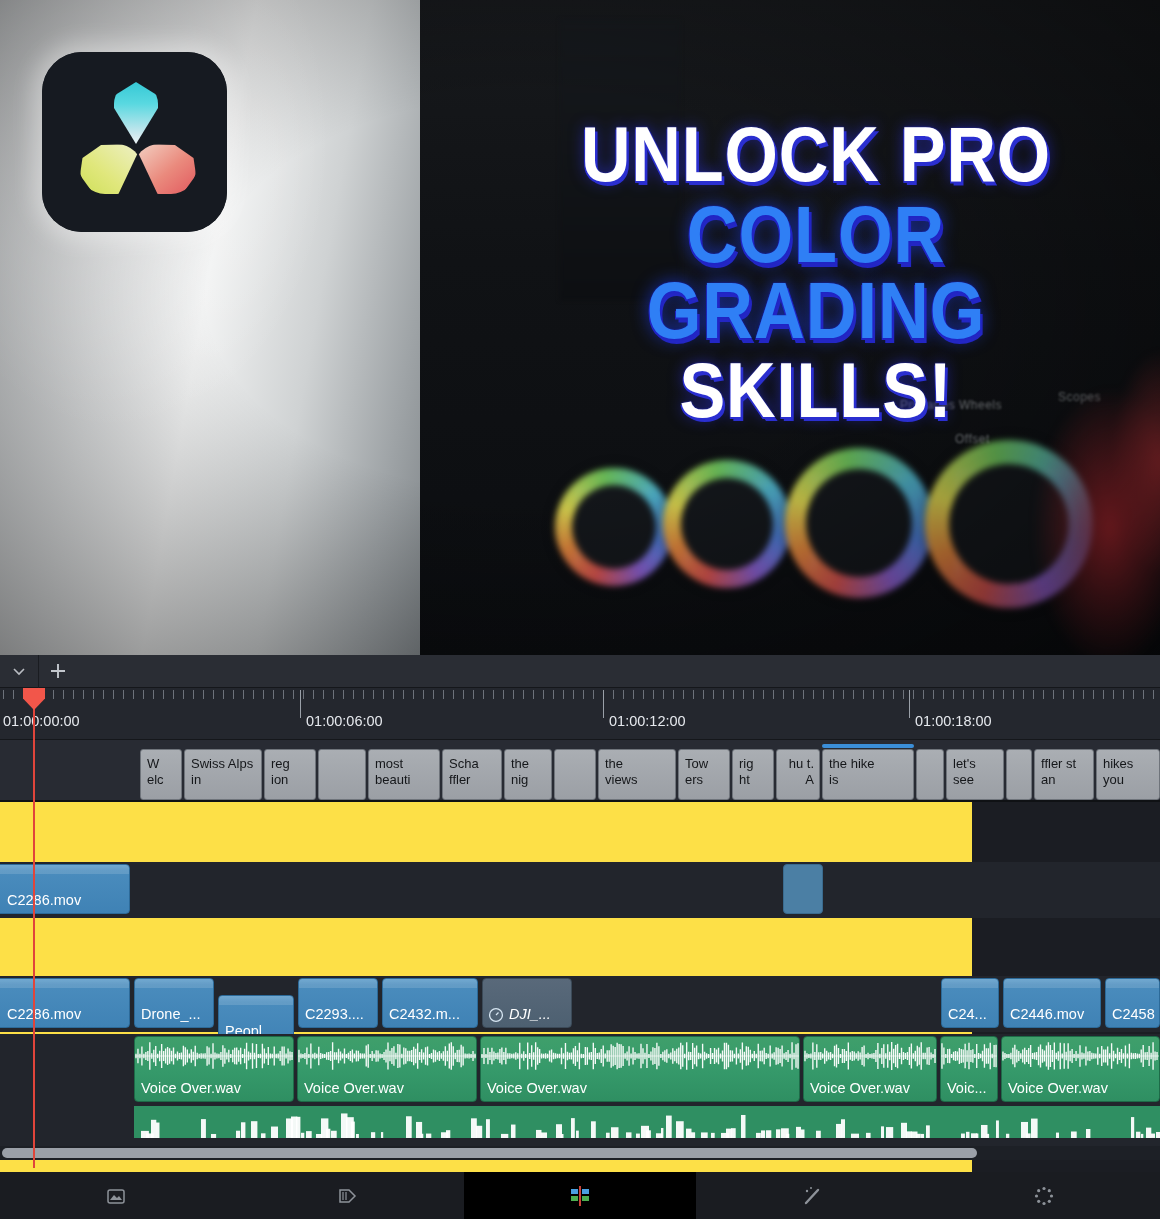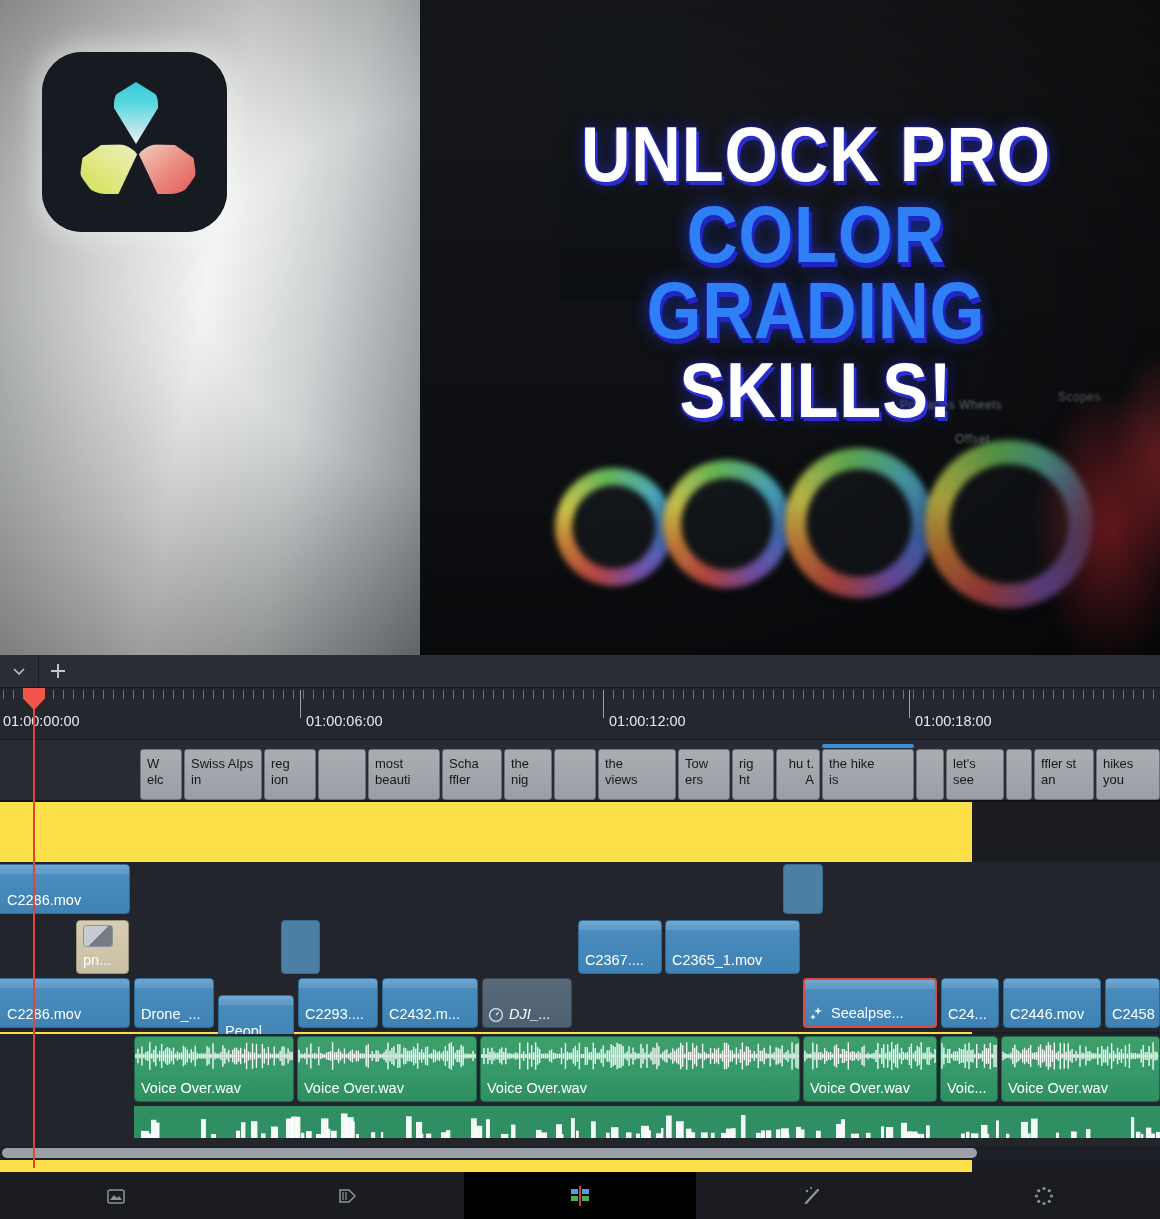--- a/index.html
+++ b/index.html
@@ -602,35 +602,20 @@
             <div class="topstrip"></div>
             <svg viewBox="0 0 16 16" width="16" height="16" class="fx-icon">
               <path d="M9 1 L10 4 L13 5 L10 6 L9 9 L8 6 L5 5 L8 4 Z" fill="#ffffff"></path>
               <path d="M4 8 L4.8 10.2 L7 11 L4.8 11.8 L4 14 L3.2 11.8 L1 11 L3.2 10.2 Z" fill="#ffffff"></path>
             </svg>
             <div class="clip-label" style="padding-left: 26px;">C2286.mov</div>
           </div>
           <div class="clip clip-plain" style="left: 783px; width: 40px; top: 2px; height: 50px;"></div>
         </div>
 
-      <div class="trk" id="trk-v1b" style="top:178px;height:58px;">
-          <div class="clip clip-text" style="left: 76px; width: 53px; top: 2px; height: 54px;">
-            <div class="thumb-box"></div>
-            <div class="clip-label" style="padding-left: 6px;">pn...</div>
-          </div>
-          <div class="clip clip-plain" style="left: 281px; width: 39px; top: 2px; height: 54px;"></div>
-          <div class="clip clip-video" style="left: 578px; width: 84px; top: 2px; height: 54px;">
-            <div class="topstrip"></div>
-            <div class="clip-label">C2367....</div>
-          </div>
-          <div class="clip clip-video" style="left: 665px; width: 135px; top: 2px; height: 54px;">
-            <div class="topstrip"></div>
-            <div class="clip-label">C2365_1.mov</div>
-          </div>
-        </div>
 
       <div class="trk" id="trk-v1" style="top:236px;height:56px;">
           <div class="clip clip-video" style="left: -20px; width: 150px; top: 2px; height: 50px;">
             <div class="topstrip"></div>
             <svg viewBox="0 0 16 16" width="16" height="16" class="link-icon">
               <path d="M6 10 L10 6" stroke="#cfe6f5" stroke-width="1.6" fill="none"></path>
               <path d="M5.5 12.5 a3 3 0 0 1 0-4.2 L7 6.8" stroke="#cfe6f5" stroke-width="1.6" fill="none"></path>
               <path d="M10.5 3.5 a3 3 0 0 1 0 4.2 L9 9.2" stroke="#cfe6f5" stroke-width="1.6" fill="none"></path>
             </svg>
             <div class="clip-label" style="padding-left: 26px;">C2286.mov</div>
@@ -651,28 +636,20 @@
             <div class="topstrip"></div>
             <div class="clip-label">C2432.m...</div>
           </div>
           <div class="clip clip-grey" style="left: 482px; width: 90px; top: 2px; height: 50px;">
             <div class="topstrip"></div>
             <svg viewBox="0 0 16 16" width="16" height="16" class="link-icon">
               <circle cx="8" cy="8" r="6.4" fill="none" stroke="#d7e6f2" stroke-width="1.3"></circle>
               <path d="M8 8 L10.5 5.5" stroke="#d7e6f2" stroke-width="1.3"></path>
             </svg>
             <div class="clip-label" style="padding-left: 26px;">DJI_...</div>
-          </div>
-          <div class="clip clip-video selected" style="left: 803px; width: 134px; top: 2px; height: 50px;">
-            <div class="topstrip"></div>
-            <svg viewBox="0 0 16 16" width="16" height="16" class="fx-icon">
-              <path d="M9 1 L10 4 L13 5 L10 6 L9 9 L8 6 L5 5 L8 4 Z" fill="#ffffff"></path>
-              <path d="M4 8 L4.8 10.2 L7 11 L4.8 11.8 L4 14 L3.2 11.8 L1 11 L3.2 10.2 Z" fill="#ffffff"></path>
-            </svg>
-            <div class="clip-label" style="padding-left: 26px;">Seealpse...</div>
           </div>
           <div class="clip clip-video" style="left: 941px; width: 58px; top: 2px; height: 50px;">
             <div class="topstrip"></div>
             <div class="clip-label">C24...</div>
           </div>
           <div class="clip clip-video" style="left: 1003px; width: 98px; top: 2px; height: 50px;">
             <div class="topstrip"></div>
             <div class="clip-label">C2446.mov</div>
           </div>
           <div class="clip clip-video" style="left: 1105px; width: 55px; top: 2px; height: 50px;">

